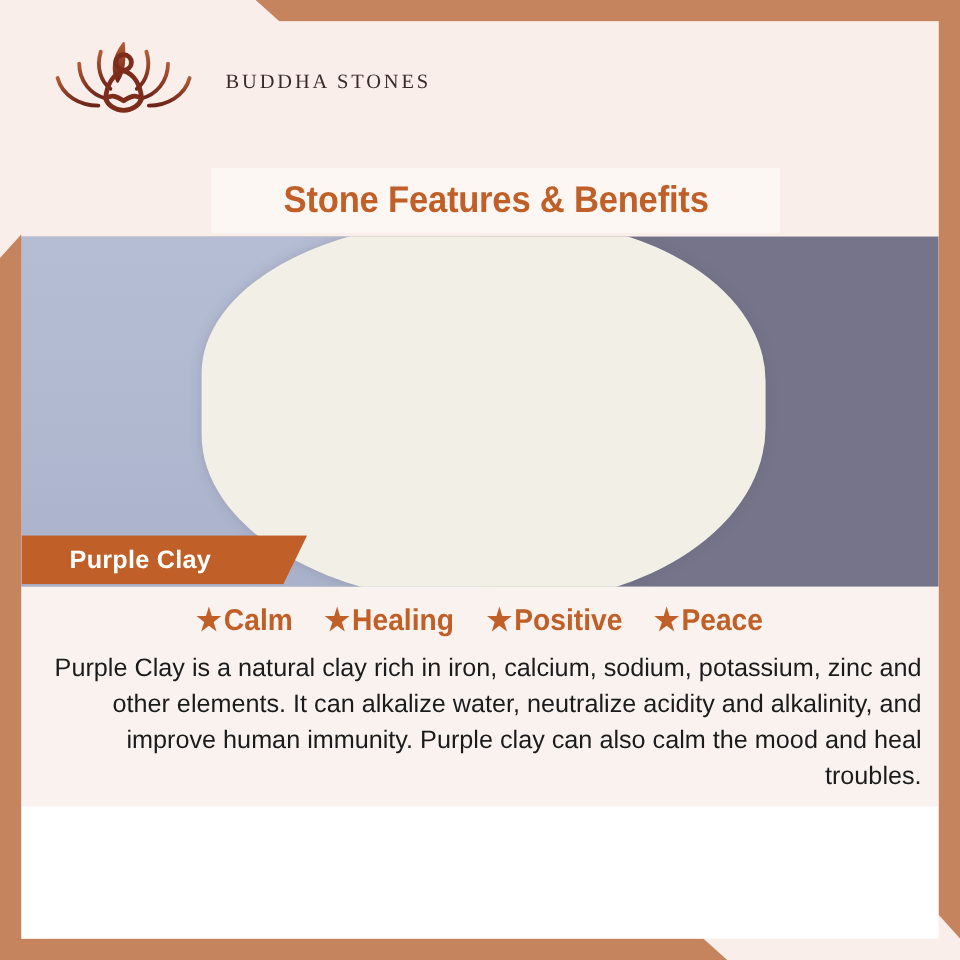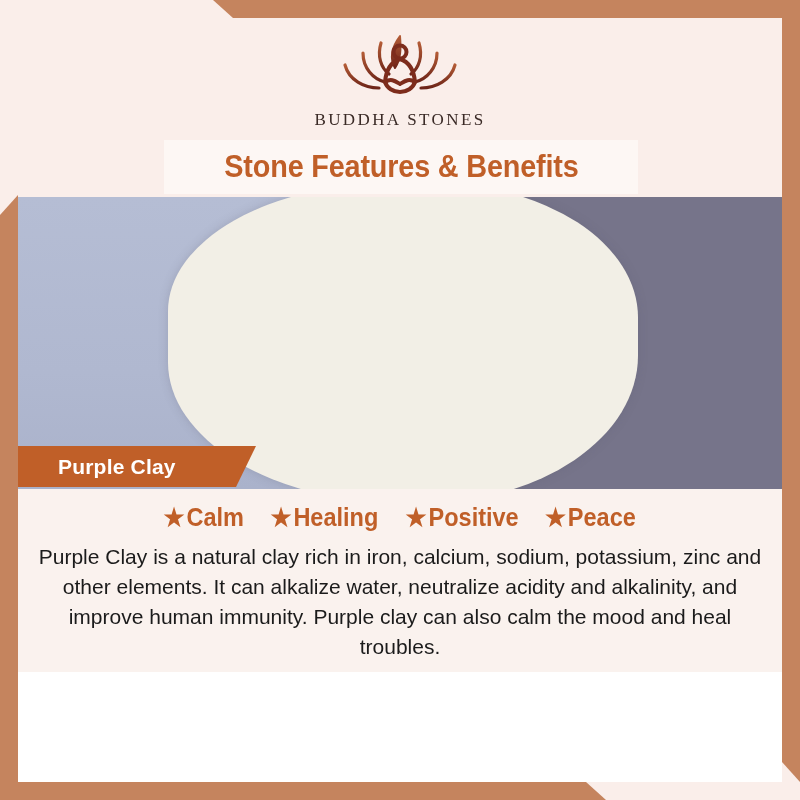--- a/index.html
+++ b/index.html
@@ -44,33 +44,33 @@
   }
 
   
   .header{
     position:absolute;left:18px;top:18px;width:764px;height:179px;
     background:#faeeea;
     z-index:2;
   }
   .logo-wrap{
     position:absolute;left:0;right:0;top:8px;
-    display:flex;flex-direction:column;align-items:center;
+    display:flex;flex-direction:row;align-items:center;
   }
   .logo-mark{width:170px;height:80px;display:block;}
   .logo-word{
     margin-top:4px;
     font-family:"Liberation Serif","DejaVu Serif",serif;
     font-size:17px;letter-spacing:2.4px;color:#3a2a26;
     font-weight:400;
   }
 
   
   .title-band{
-    position:absolute;left:164px;top:140px;width:474px;height:54px;
+    position:absolute;left:176px;top:140px;width:474px;height:54px;
     background:#fdf7f4;
     display:flex;align-items:center;justify-content:center;
     z-index:5;
   }
   .title-band .title-text{
     font-family:"Liberation Sans Narrow","Liberation Sans",sans-serif;
     font-weight:700;
     font-size:31px;
     letter-spacing:-0.2px;
     color:#c05f28;
@@ -131,21 +131,21 @@
     font-weight:700;font-size:25px;color:#c05f28;
     transform:scaleX(0.94);
     white-space:nowrap;
   }
   .benefit .star{font-size:25px;line-height:1;color:#c05f28;}
 
   .body-text{
     margin:4px 14px 0 14px;
     font-family:"Liberation Sans Narrow","Liberation Sans",sans-serif;
     font-size:21px;line-height:30px;color:#1b1b1b;
-    text-align:center;
+    text-align:right;
     transform-origin:left top;
   }
   .body-text p{margin:0;}
   .tail{
     position:absolute;left:0;right:0;bottom:0;height:108px;background:#ffffff;
   }
 </style>
 </head>
 <body>
 

